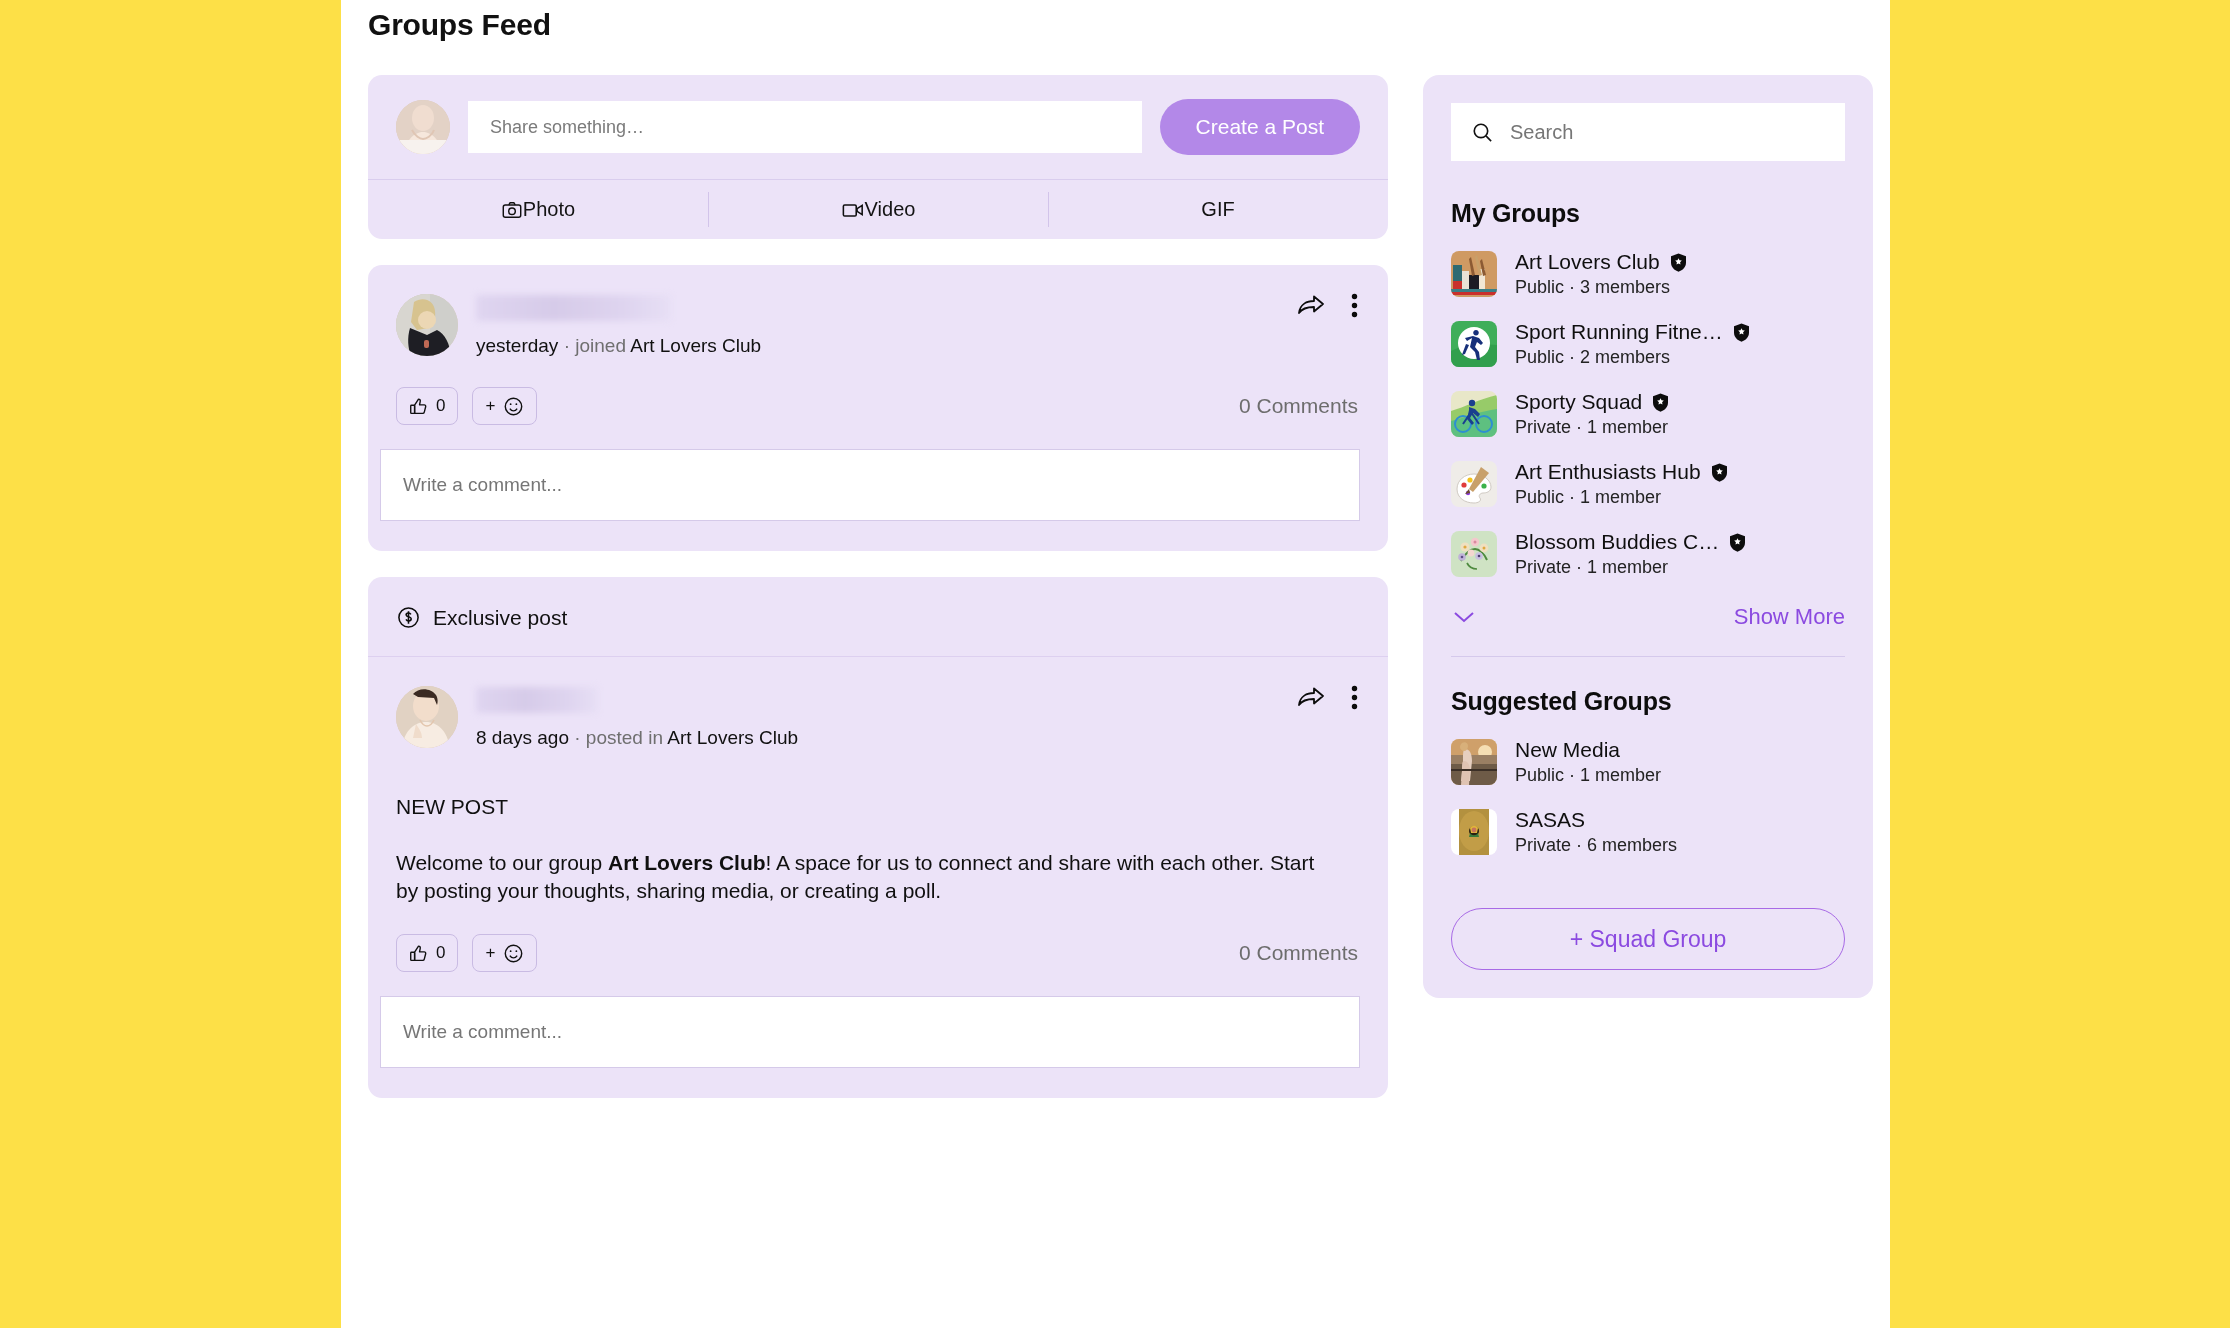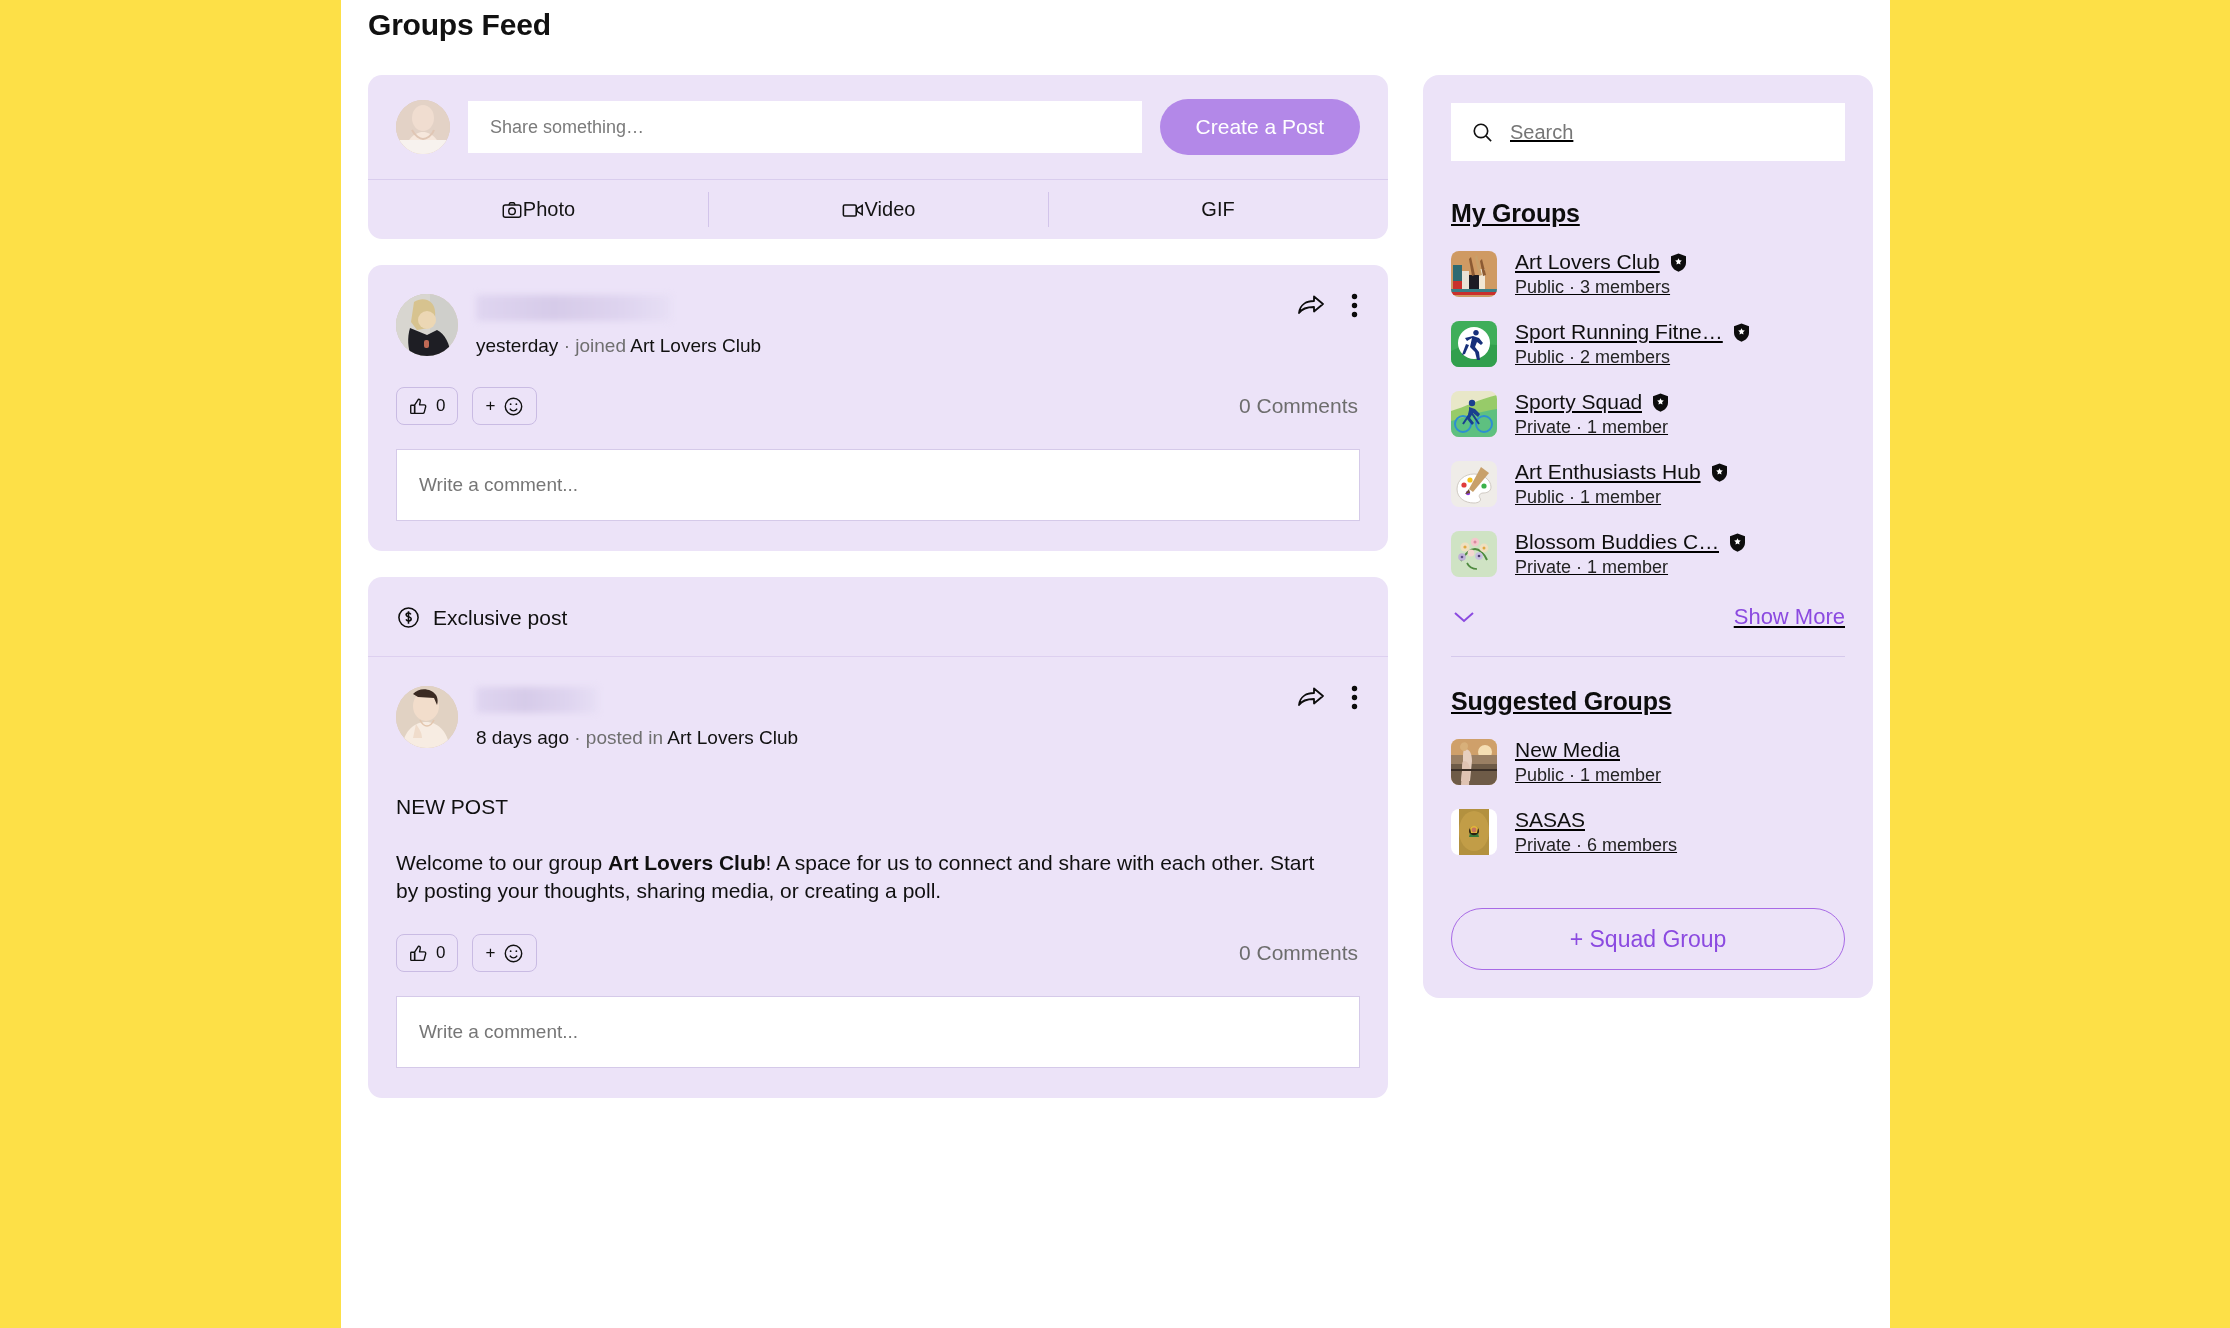--- a/index.html
+++ b/index.html
@@ -34,21 +34,20 @@
   
   #feed-col {
     position: absolute;
     left: 27px; top: 75px;
     width: 1020px;
   }
   #side-col {
     position: absolute;
     left: 1082px; top: 75px;
     width: 450px;
-    text-decoration: underline;
   }
 
   
   .card {
     background: #ece3f8;
     border-radius: 14px;
     width: 100%;
     margin-bottom: 26px;
     overflow: hidden;
   }
@@ -193,21 +192,21 @@
     cursor: pointer;
     font-family: "Liberation Sans", sans-serif;
   }
   .comments-count {
     position: absolute;
     right: 30px;
     font-size: 21px;
     color: #6d6d6d;
   }
   .comment-box {
-    margin: 24px 28px 30px 28px;
+    margin: 24px 28px 30px 12px;
     background: #ffffff;
     border: 1px solid #d5cae9;
     height: 72px;
     display: flex;
     align-items: center;
     padding: 0 22px;
     font-size: 19px;
     color: #767676;
     cursor: text;
     text-align: center;

